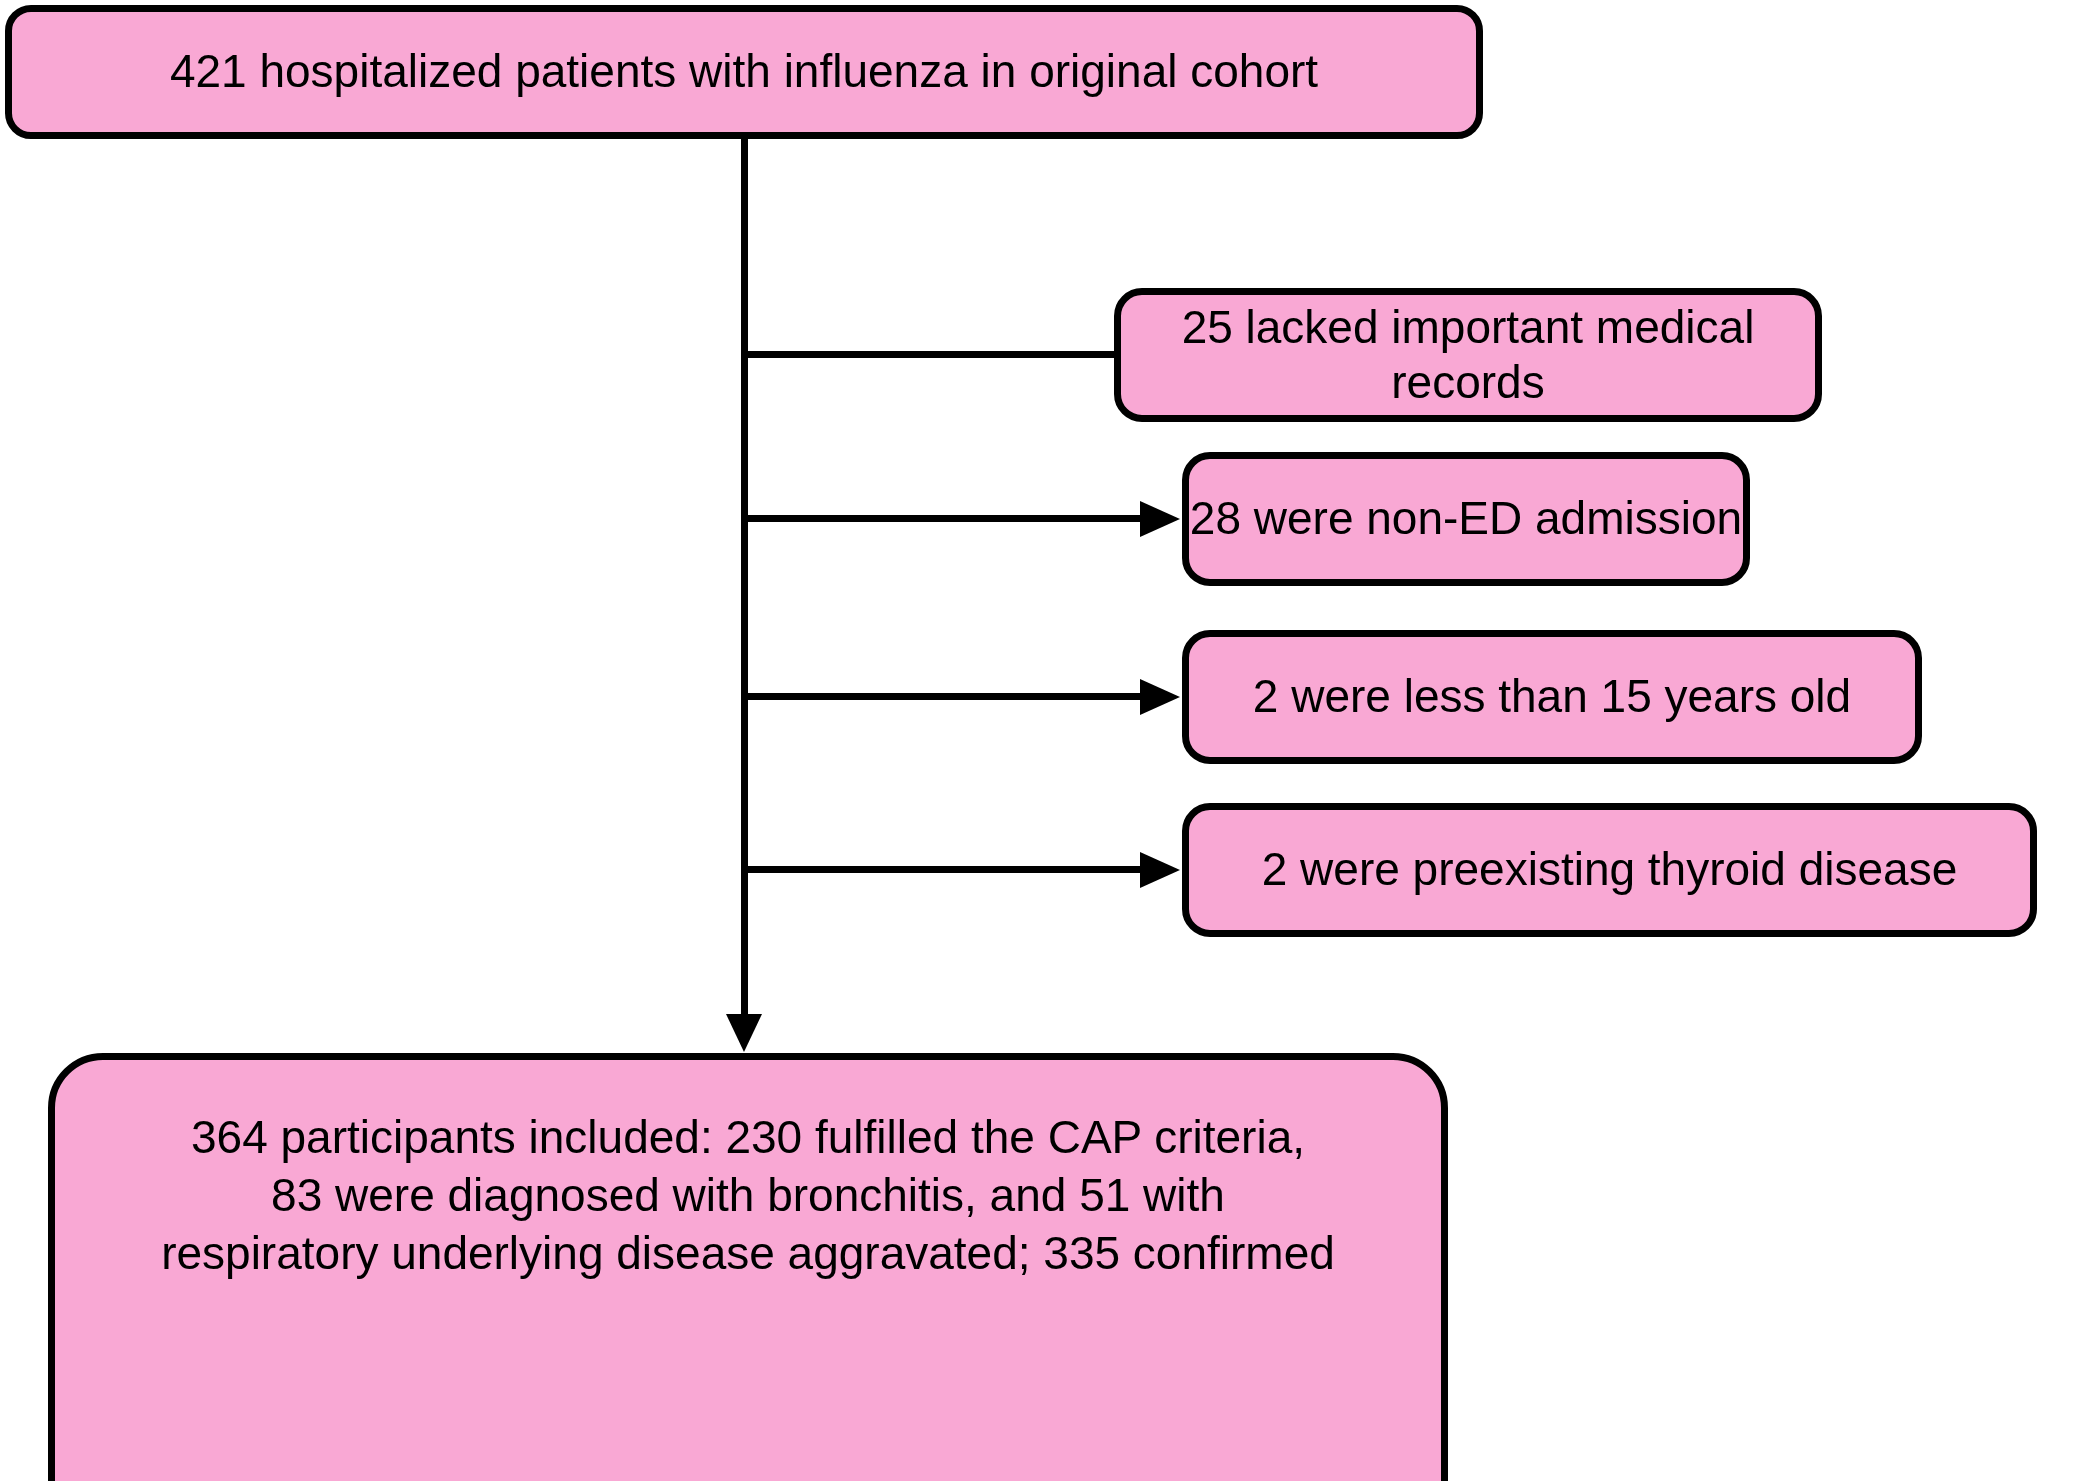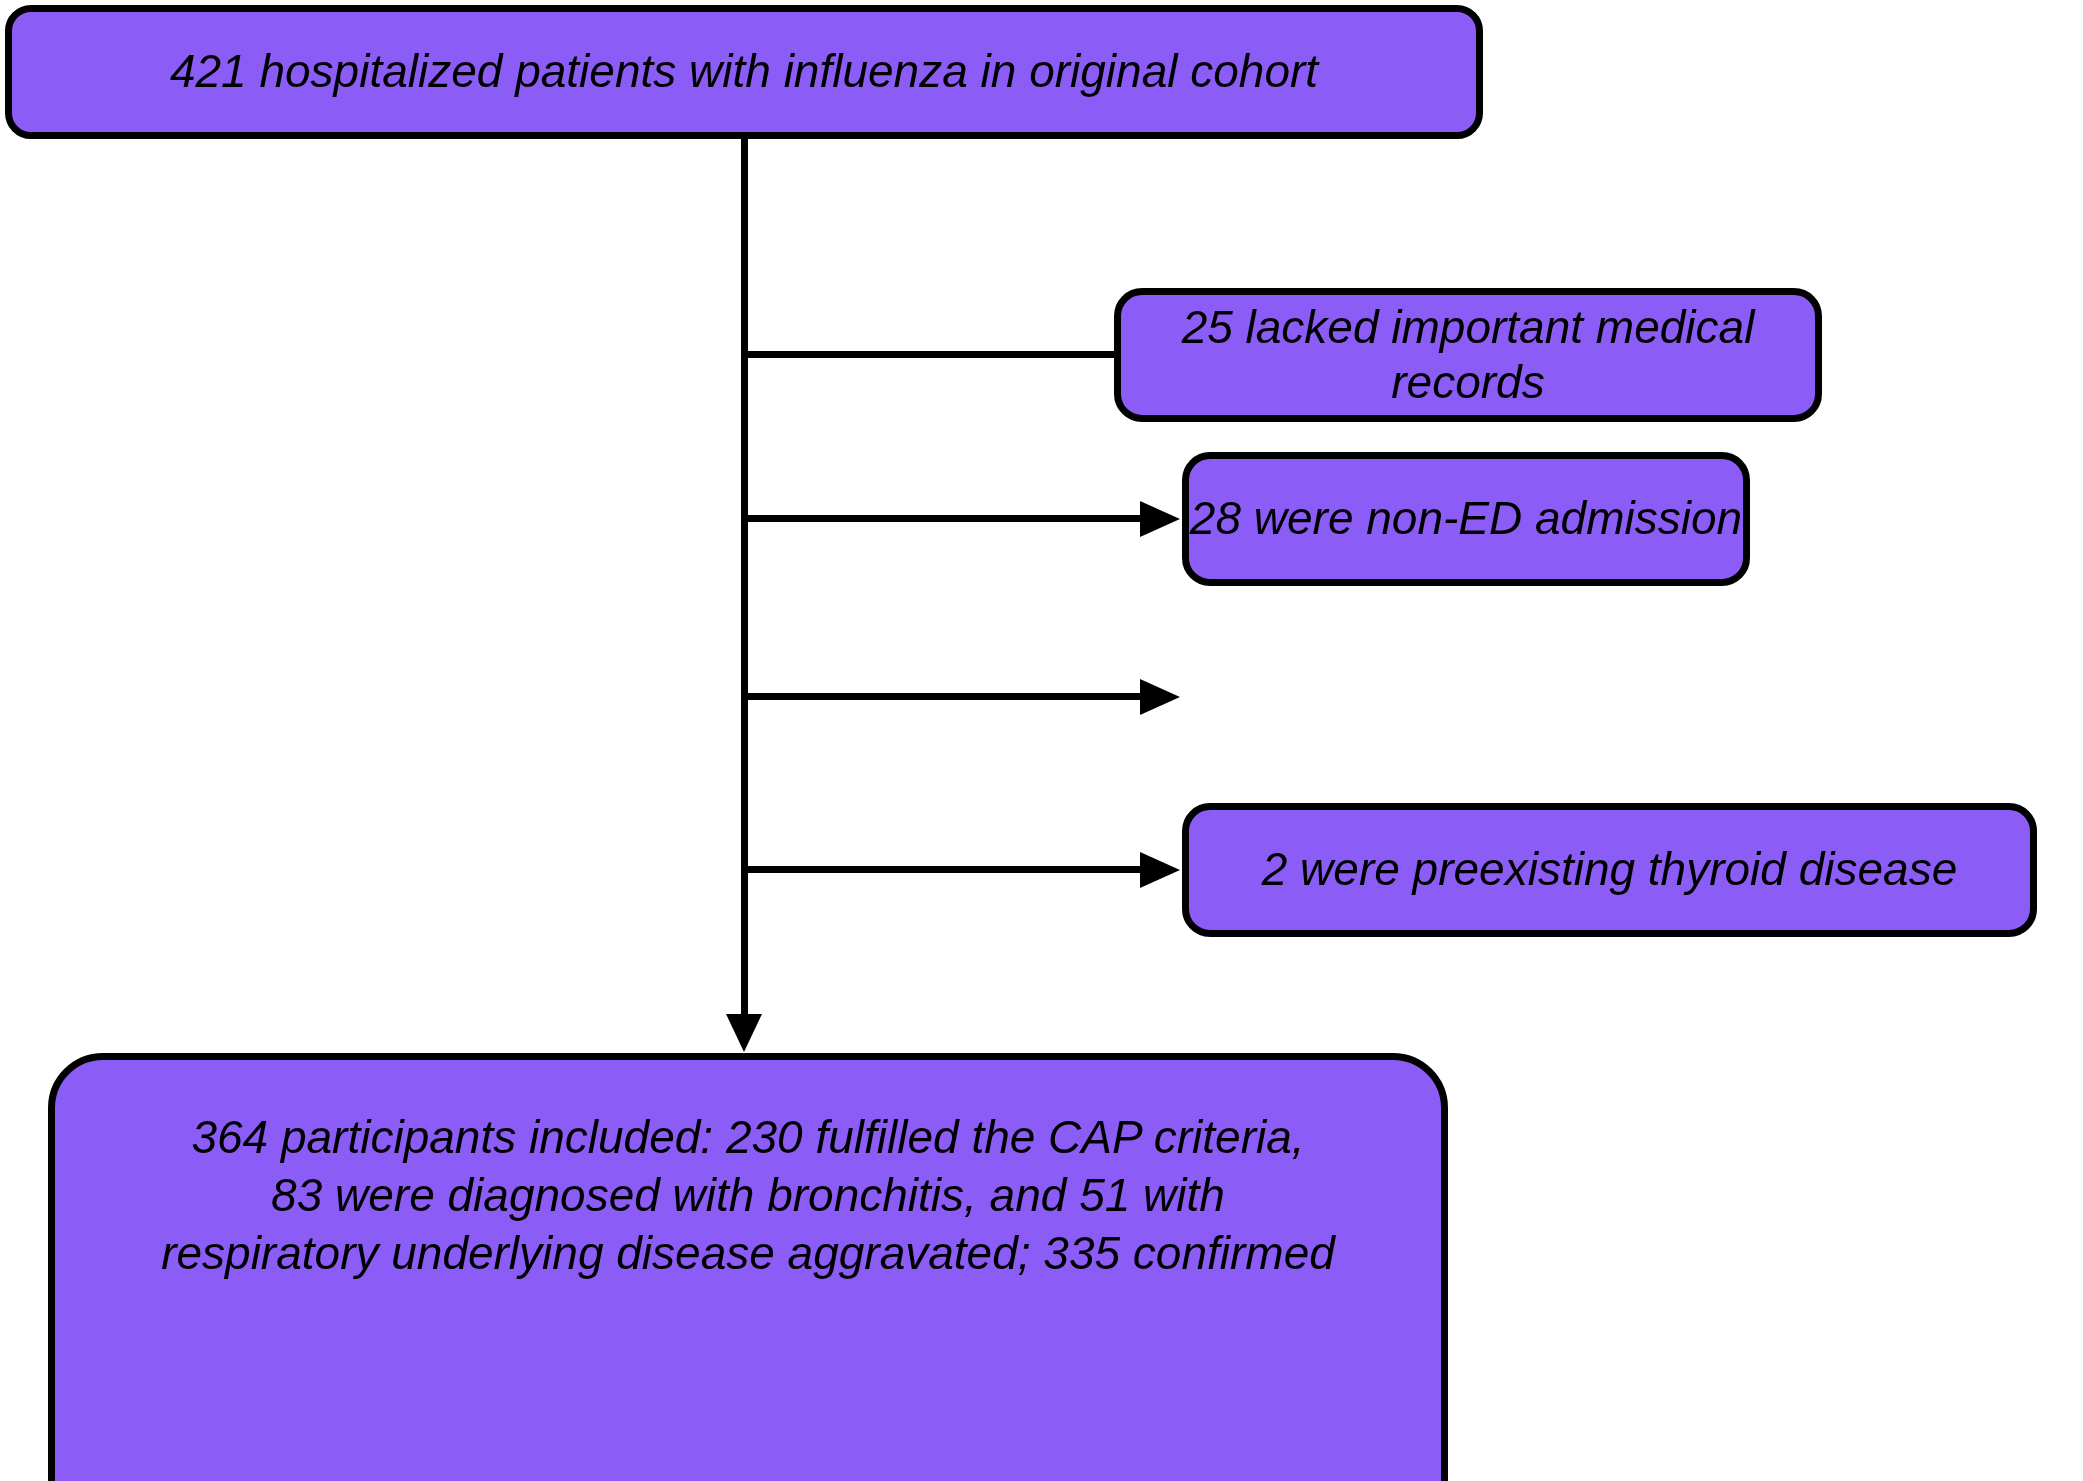--- a/index.html
+++ b/index.html
@@ -14,29 +14,28 @@
     background: #ffffff;
     font-family: "Liberation Sans", sans-serif;
     color: #000000;
     overflow: hidden;
   }
   .box {
     position: absolute;
     box-sizing: border-box;
     border: 7px solid #000000;
     border-radius: 28px;
-    background: #8b5cf6;
+    background: #f9a8d4;
     display: flex;
     align-items: center;
     justify-content: center;
     font-size: 46px;
     line-height: 1.2;
     color: #000000;
     text-align: center;
-    font-style: italic;
   }
   #top-box {
     left: 5px;
     top: 5px;
     width: 1478px;
     height: 134px;
     border-radius: 26px;
   }
   #excl-box-1 { left: 1114px; top: 288px; width: 708px; height: 134px; }
   #excl-box-2 { left: 1182px; top: 452px; width: 568px; height: 134px; }
@@ -115,20 +114,23 @@
 
   <div class="hshaft" id="shaft-4"></div>
   <div class="arrowhead-right" id="head-4"></div>
 
   <div class="box" id="excl-box-1">
     <span>25 lacked important medical records</span>
   </div>
   <div class="box" id="excl-box-2">
     <span>28 were non-ED admission</span>
   </div>
+  <div class="box" id="excl-box-3">
+    <span>2 were less than 15 years old</span>
+  </div>
   <div class="box" id="excl-box-4">
     <span>2 were preexisting thyroid disease</span>
   </div>
 
   <div class="box" id="bottom-box">
     <div>364 participants included: 230 fulfilled the CAP criteria,</div>
     <div>83 were diagnosed with bronchitis, and 51 with</div>
     <div>respiratory underlying disease aggravated; 335 confirmed</div>
   </div>
 

